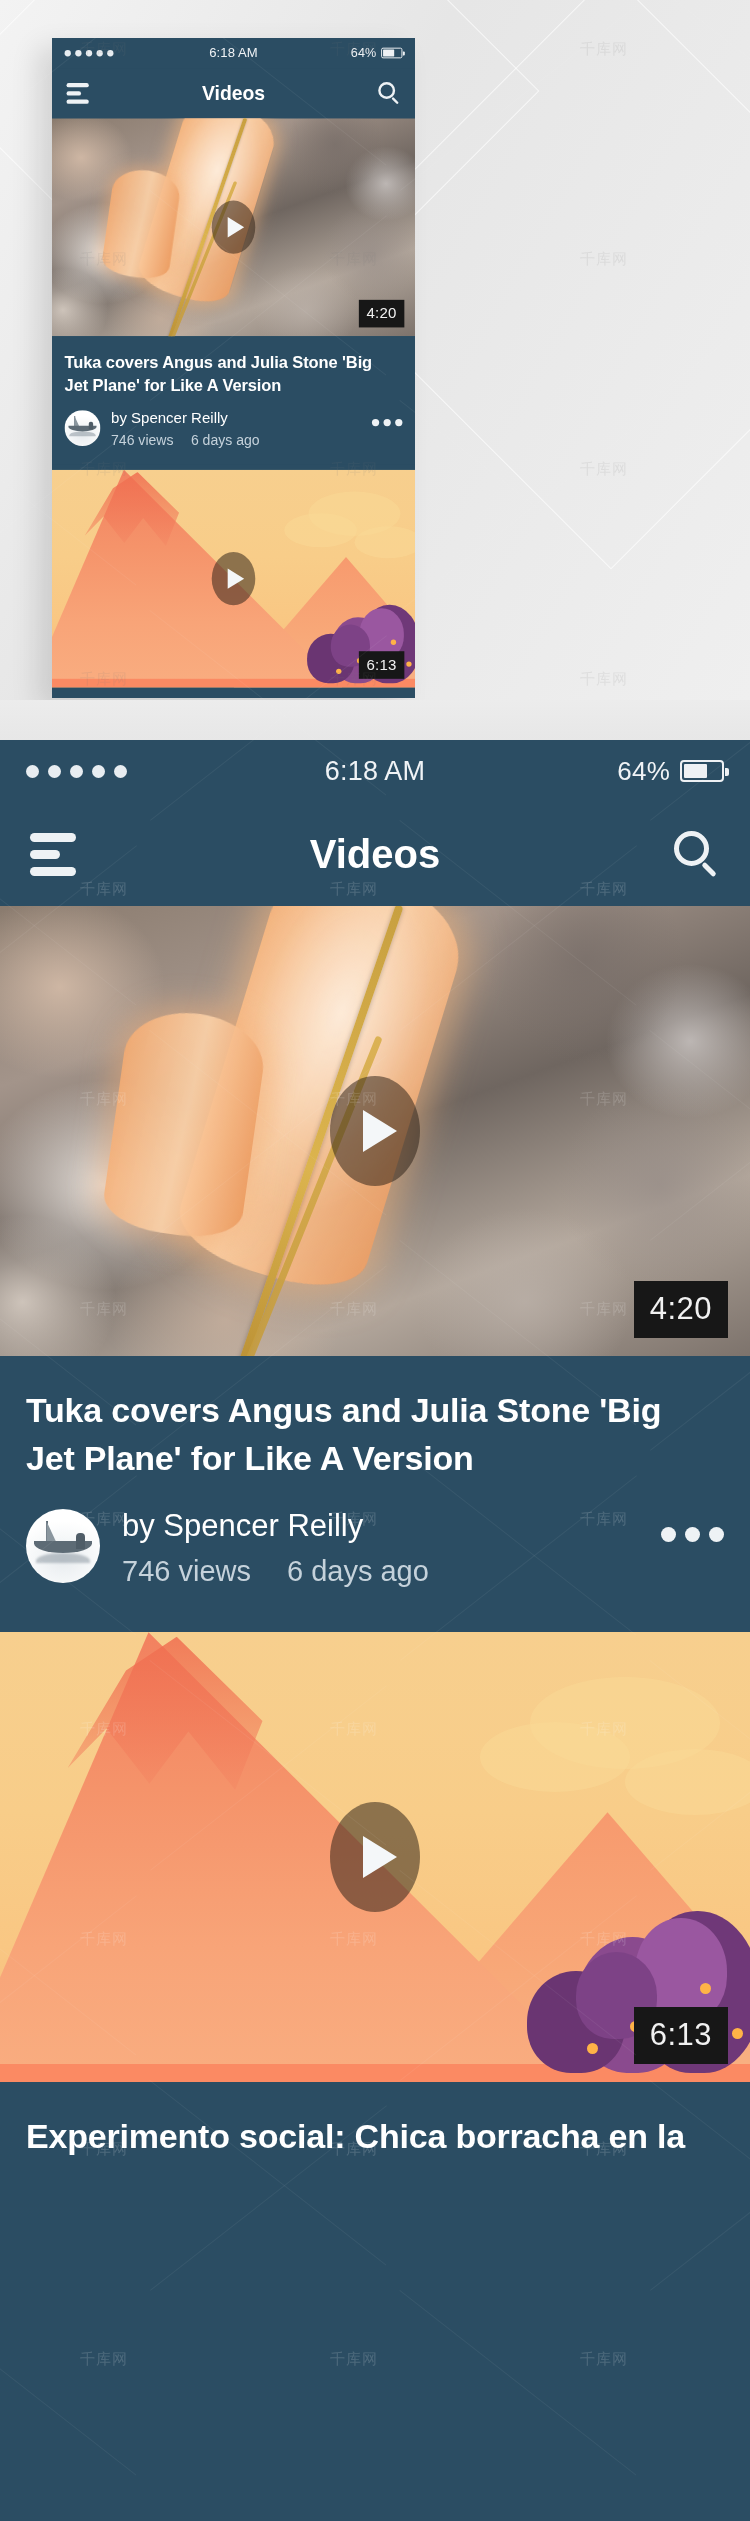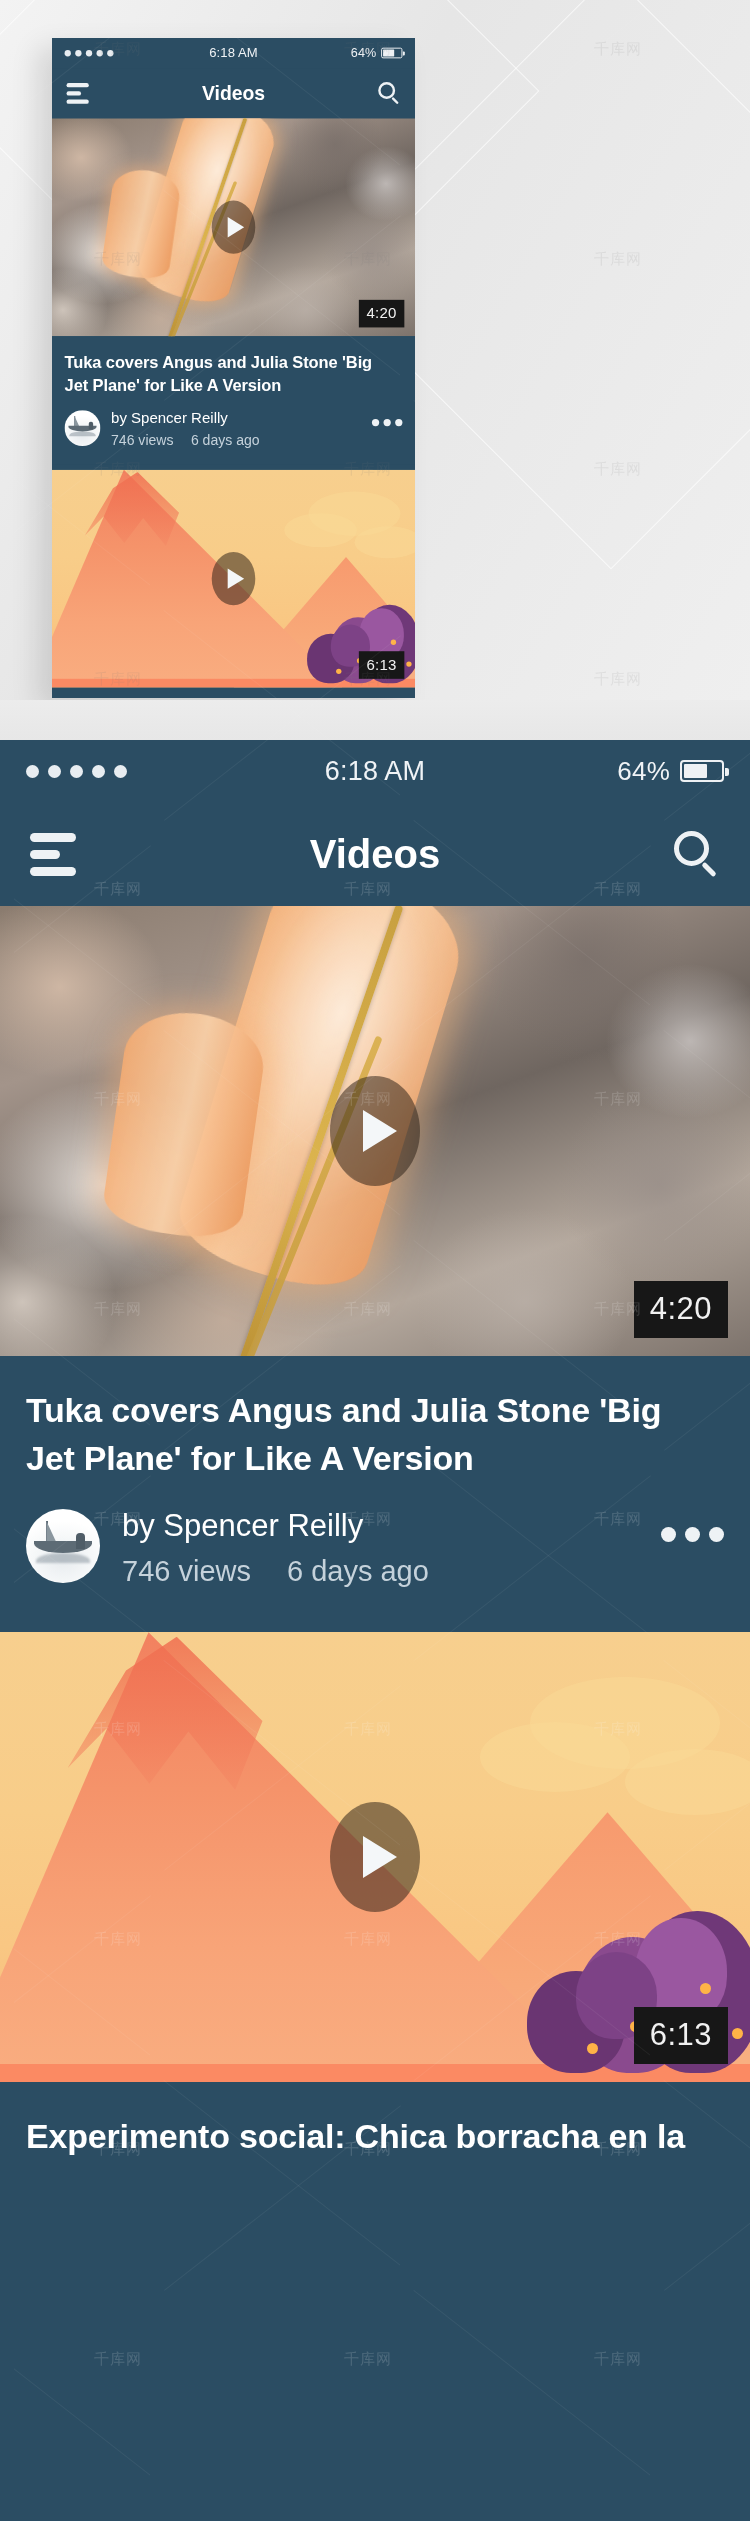--- a/index.html
+++ b/index.html
@@ -22,21 +22,20 @@
       #e9e9e9;
   }
 
   
   .wm-layer {
     position: absolute;
     inset: 0;
     pointer-events: none;
     z-index: 60;
     overflow: hidden;
-    margin-left: 14px;
   }
   .wm {
     position: absolute;
     color: rgba(255,255,255,0.16);
     font-size: 15px;
     letter-spacing: 1px;
     white-space: nowrap;
     font-family: "DejaVu Sans", sans-serif;
   }
   .wm.dark { color: rgba(120,120,120,0.13); }

